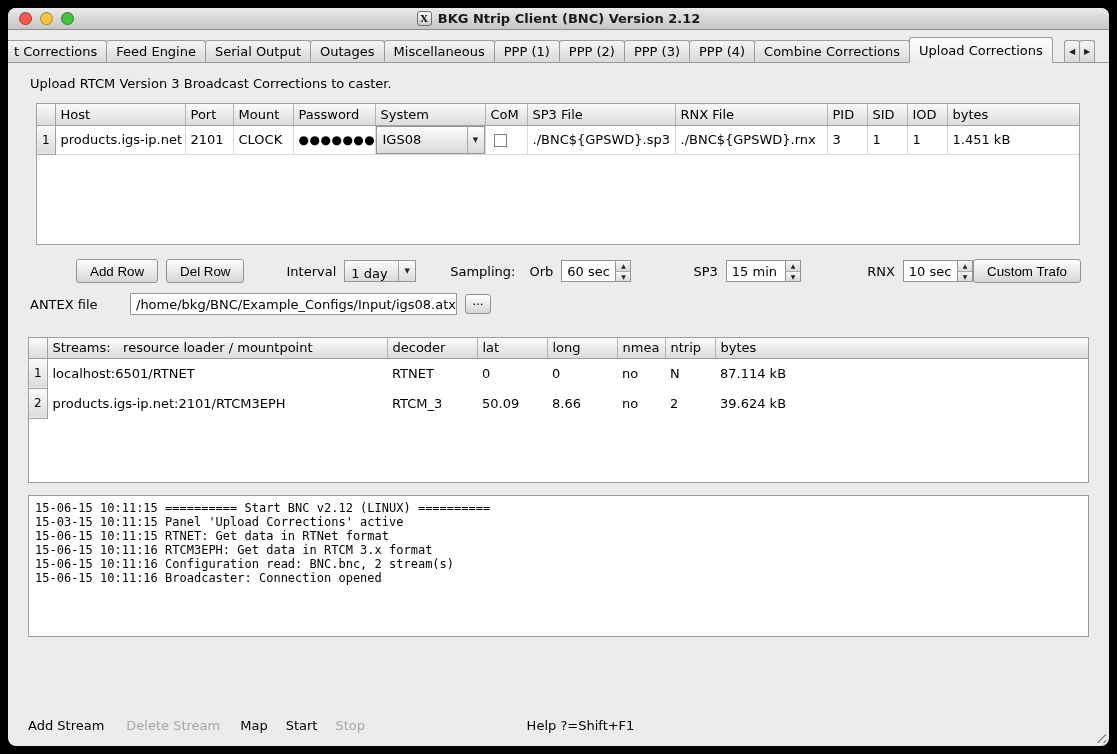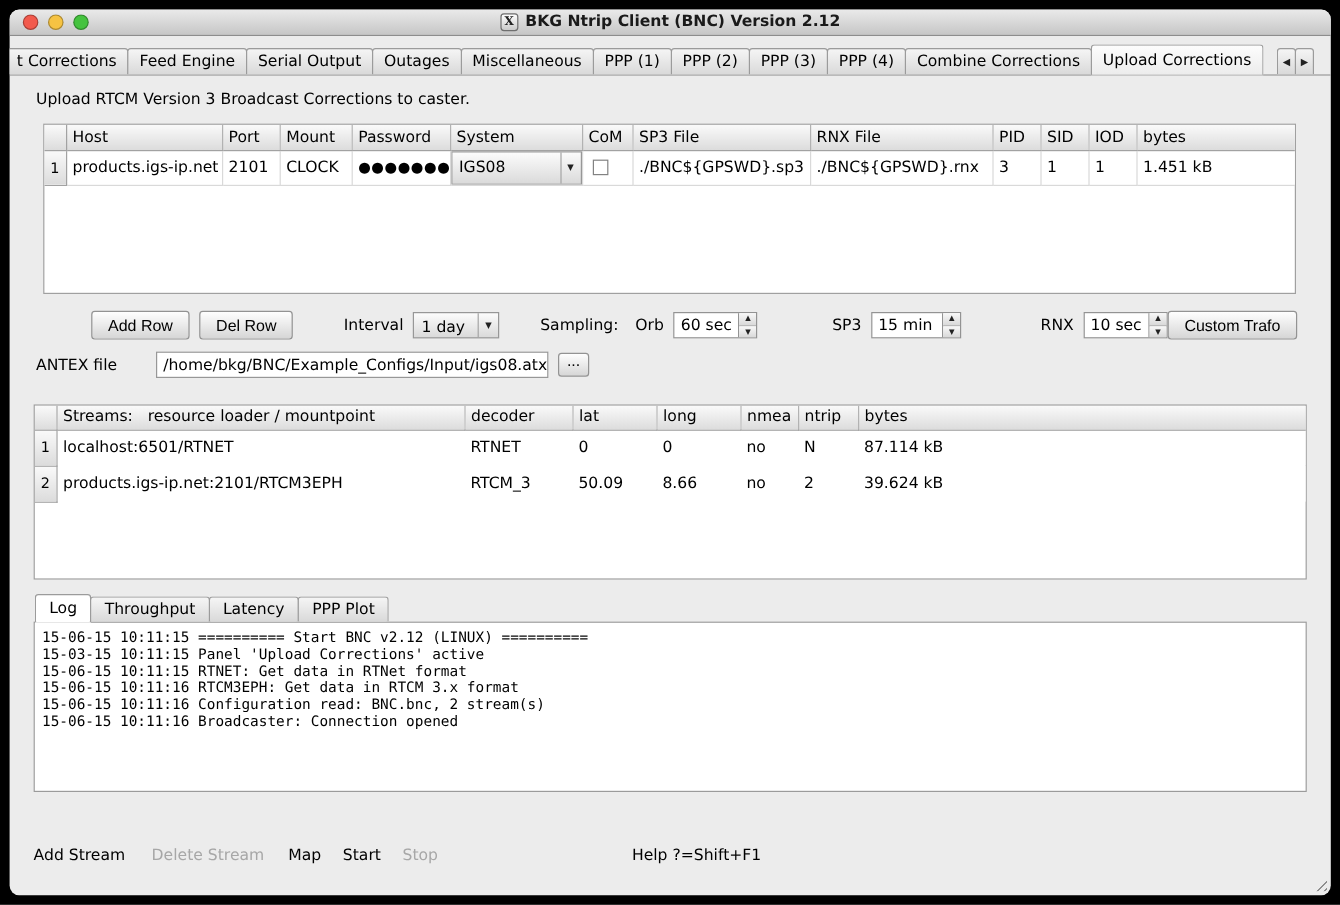--- a/index.html
+++ b/index.html
@@ -73,21 +73,21 @@
 
   
   .log-widget { flex:none; margin:12px 0 0 20px; width:1061px; }
   .log-tabs { display:flex; align-items:flex-end; padding-left:2px; }
   .ltab { height:21px; display:flex; align-items:center; padding:0 11px; border:1px solid #9b9b9b; border-bottom:none; border-radius:3px 3px 0 0; background:linear-gradient(#f5f5f5,#d9d9d9); margin-left:-1px; }
   .ltab.active { height:24px; background:#fff; margin-bottom:-1px; border-bottom:1px solid #fff; position:relative; z-index:2; }
   .log-frame { width:1061px; height:142px; border:1px solid #9b9b9b; background:#fff; padding:5px 6px; font-family:"DejaVu Sans Mono","Liberation Mono",monospace; font-size:12px; line-height:14px; overflow:hidden; }
   .log-line { white-space:pre; }
 
   
-  .bottom-bar { margin-top:auto; margin-bottom:20px; flex:none; height:26px; display:flex; align-items:center; padding:0 20px; position:relative; }
+  .bottom-bar { margin-top:auto; margin-bottom:8px; flex:none; height:26px; display:flex; align-items:center; padding:0 20px; position:relative; }
   .flat-btn { background:none; border:none; font:inherit; padding:0; color:#000; cursor:default; }
   .flat-btn.disabled { color:#a7a7a7; }
   .help-label { position:absolute; left:calc(50% + 22px); transform:translateX(-50%); }
 
   .resize-grip { position:absolute; right:3px; bottom:3px; width:13px; height:13px; clip-path:polygon(100% 0,100% 100%,0 100%); background:repeating-linear-gradient(135deg,#8f8f8f 0 1px,transparent 1px 4px); }
 </style>
 </head>
 <body>
 
 <div class="window">
@@ -273,26 +273,20 @@
           <td>8.66</td>
           <td>no</td>
           <td>2</td>
           <td>39.624 kB</td>
         </tr>
       </tbody>
     </table>
   </div>
 
   <div class="log-widget">
-    <div class="log-tabs">
-      <div class="ltab active">Log</div>
-      <div class="ltab">Throughput</div>
-      <div class="ltab">Latency</div>
-      <div class="ltab">PPP Plot</div>
-    </div>
     <div class="log-frame">
       <div class="log-line">15-06-15 10:11:15 ========== Start BNC v2.12 (LINUX) ==========</div>
       <div class="log-line">15-03-15 10:11:15 Panel 'Upload Corrections' active</div>
       <div class="log-line">15-06-15 10:11:15 RTNET: Get data in RTNet format</div>
       <div class="log-line">15-06-15 10:11:16 RTCM3EPH: Get data in RTCM 3.x format</div>
       <div class="log-line">15-06-15 10:11:16 Configuration read: BNC.bnc, 2 stream(s)</div>
       <div class="log-line">15-06-15 10:11:16 Broadcaster: Connection opened</div>
     </div>
   </div>
 

